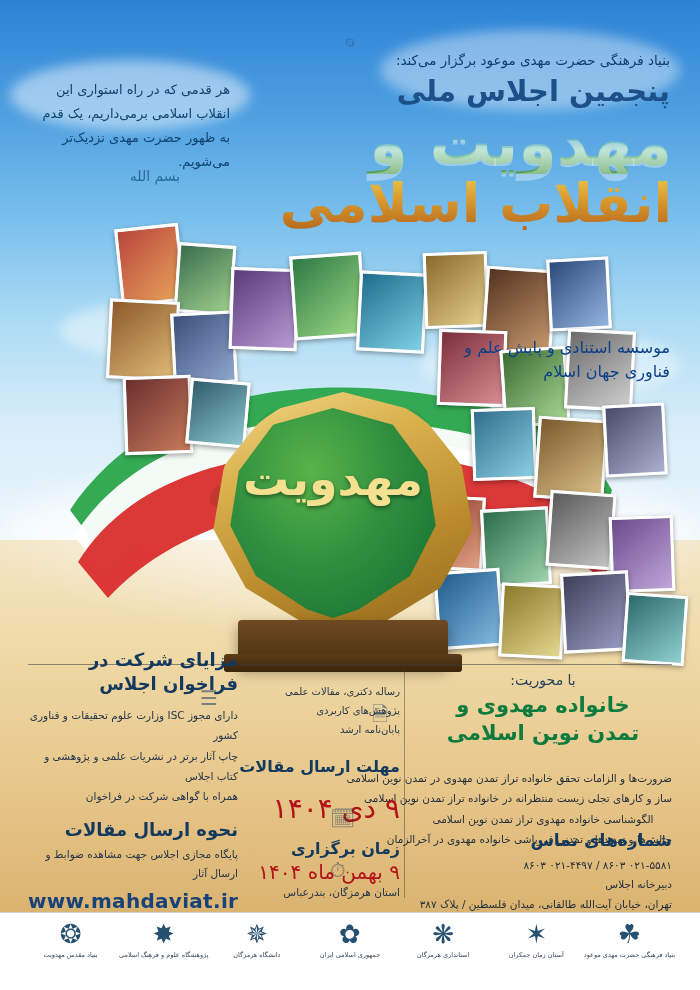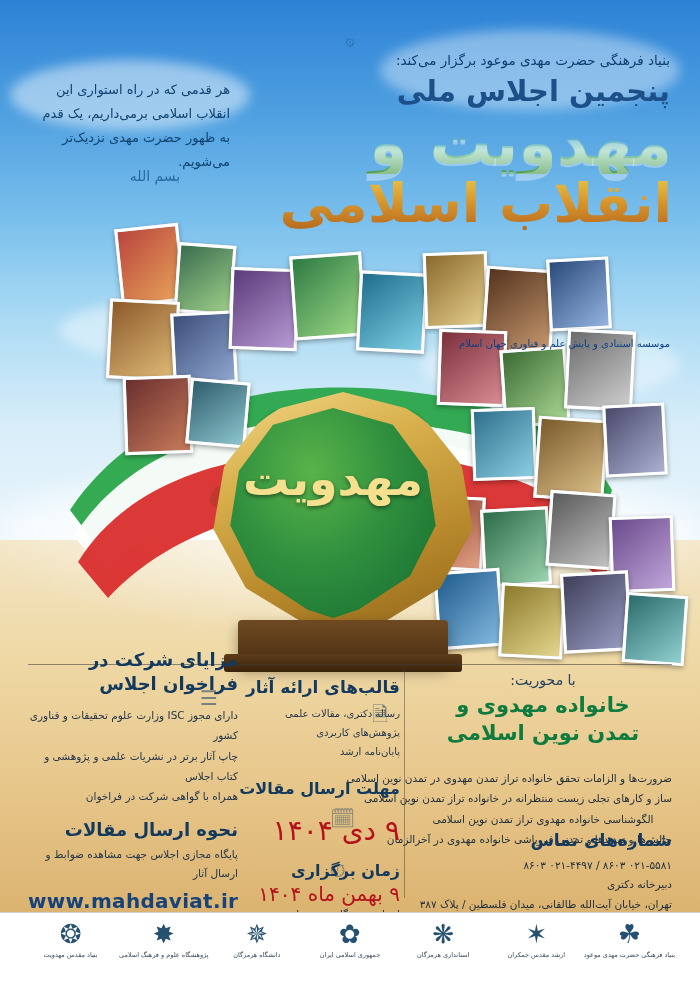--- a/index.html
+++ b/index.html
@@ -155,21 +155,21 @@
   .isc .mark {
     font-size: 30px;
     font-weight: bold;
     color: #0b3f87;
     letter-spacing: 1px;
     line-height: 1;
   }
   .isc .mark span.red { color: #c0392b; }
   .isc .sub {
     margin-top: 4px;
-    font-size: 10px;
+    font-size: 16px;
     color: #0b3f87;
     line-height: 1.5;
   }
 
   
   .emblem-wrap {
     position: absolute;
     left: 198px; top: 392px;
     width: 290px; height: 300px;
   }
@@ -546,28 +546,27 @@
       <div>ساز و کارهای تجلی زیست منتظرانه در خانواده تراز تمدن نوین اسلامی</div>
       <div>الگوشناسی خانواده مهدوی تراز تمدن نوین اسلامی</div>
       <div>چالش‌ها و تهدیدها و تمدنی فروپاشی خانواده مهدوی در آخرالزمان</div>
     </div>
   </div>
 
   <div class="contact-block">
     <div class="contact-title">شماره‌های تماس</div>
     <div class="contact-rows">
       <div>۰۲۱-۵۵۸۱ ۸۶۰۳ / ۰۲۱-۴۴۹۷ ۸۶۰۳</div>
-      <div>دبیرخانه دکتری</div>
+      <div>دبیرخانه اجلاس</div>
       <div>تهران، خیابان آیت‌الله طالقانی، میدان فلسطین / پلاک ۳۸۷</div>
       <div>سامانه پیامکی  ۱۰۰۰۰۰۰</div>
     </div>
   </div>
 
   <div class="mid-col">
-    <div class="mid-head">قالب‌های ارائه آثار</div>
     <div class="mid-sub">
       <div>رساله دکتری، مقالات علمی</div>
       <div>پژوهش‌های کاربردی</div>
       <div>پایان‌نامه ارشد</div>
     </div>
     <div class="mid-deadline">مهلت ارسال مقالات</div>
     <div class="mid-date">۹ دی ۱۴۰۴</div>
     <div class="mid-when">زمان برگزاری</div>
     <div class="mid-when-date">۹ بهمن ماه ۱۴۰۴</div>
     <div class="mid-place">استان هرمزگان، بندرعباس</div>
@@ -593,21 +592,21 @@
   <div class="deco-icon" style="left:200px; top:686px;">☰</div>
 
   <div class="footer">
     <div class="logos">
       <div class="logo-item">
         <div class="logo-mark">☘</div>
         <div class="logo-cap">بنیاد فرهنگی حضرت مهدی موعود</div>
       </div>
       <div class="logo-item">
         <div class="logo-mark">✶</div>
-        <div class="logo-cap">ارشد مقدس جمکران</div>
+        <div class="logo-cap">آستان زمان جمکران</div>
       </div>
       <div class="logo-item">
         <div class="logo-mark">❋</div>
         <div class="logo-cap">استانداری هرمزگان</div>
       </div>
       <div class="logo-item">
         <div class="logo-mark">✿</div>
         <div class="logo-cap">جمهوری اسلامی ایران</div>
       </div>
       <div class="logo-item">

